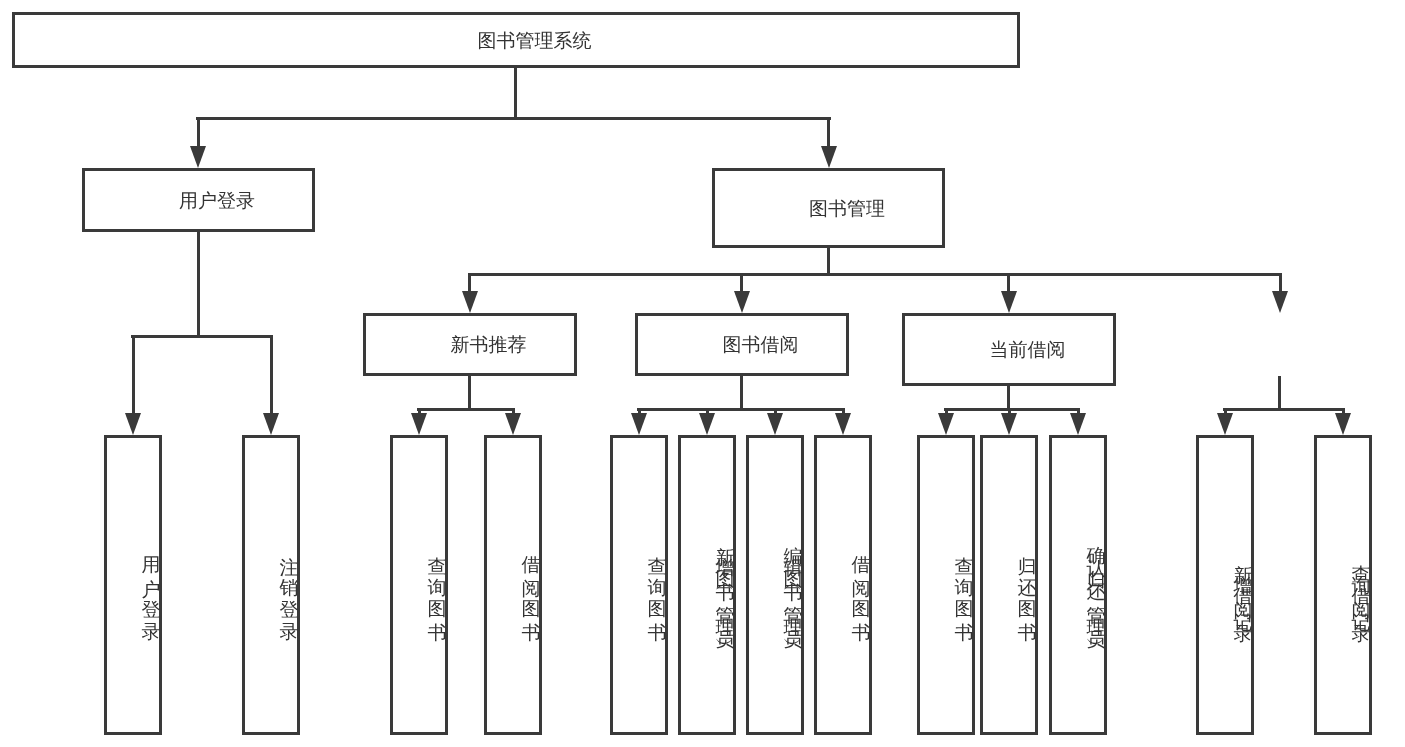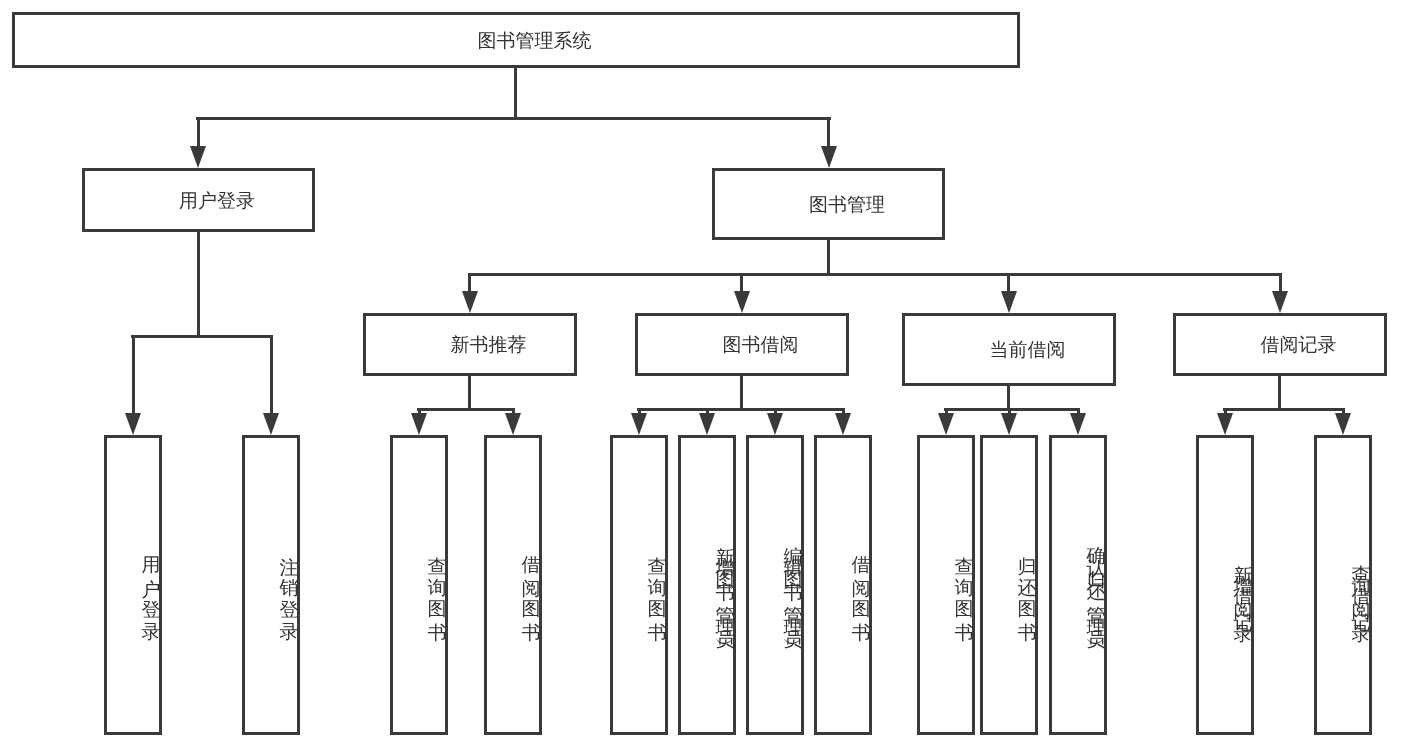--- a/index.html
+++ b/index.html
@@ -65,21 +65,21 @@
   <div class="box" style="left:12px;top:12px;width:1008px;height:56px">图书管理系统</div>
 
   <div class="line" style="left:514px;top:68px;width:3px;height:49px"></div>
   <div class="line" style="left:196px;top:117px;width:635px;height:3px"></div>
   <div class="line" style="left:197px;top:117px;width:3px;height:30px"></div>
   <div class="arrow" style="left:190px;top:146px"></div>
   <div class="line" style="left:827px;top:117px;width:3px;height:30px"></div>
   <div class="arrow" style="left:821px;top:146px"></div>
 
   <div class="box" style="left:82px;top:168px;width:233px;height:64px">用户登录</div>
-  <div class="box" style="left:712px;top:168px;width:233px;height:72px">图书管理</div>
+  <div class="box" style="left:712px;top:168px;width:233px;height:80px">图书管理</div>
 
   <div class="line" style="left:197px;top:232px;width:3px;height:103px"></div>
   <div class="line" style="left:131px;top:335px;width:142px;height:3px"></div>
   <div class="line" style="left:132px;top:335px;width:3px;height:79px"></div>
   <div class="arrow" style="left:125px;top:413px"></div>
   <div class="line" style="left:270px;top:335px;width:3px;height:79px"></div>
   <div class="arrow" style="left:263px;top:413px"></div>
 
   <div class="line" style="left:827px;top:232px;width:3px;height:41px"></div>
   <div class="line" style="left:468px;top:273px;width:814px;height:3px"></div>
@@ -88,21 +88,20 @@
   <div class="line" style="left:740px;top:273px;width:3px;height:19px"></div>
   <div class="arrow" style="left:734px;top:291px"></div>
   <div class="line" style="left:1007px;top:273px;width:3px;height:19px"></div>
   <div class="arrow" style="left:1001px;top:291px"></div>
   <div class="line" style="left:1279px;top:273px;width:3px;height:19px"></div>
   <div class="arrow" style="left:1272px;top:291px"></div>
 
   <div class="box" style="left:363px;top:313px;width:214px;height:63px">新书推荐</div>
   <div class="box" style="left:635px;top:313px;width:214px;height:63px">图书借阅</div>
   <div class="box" style="left:902px;top:313px;width:214px;height:73px">当前借阅</div>
-  <div class="box" style="left:1173px;top:313px;width:214px;height:63px">借阅记录</div>
 
   <div class="line" style="left:468px;top:376px;width:3px;height:32px"></div>
   <div class="line" style="left:417px;top:408px;width:98px;height:3px"></div>
   <div class="line" style="left:418px;top:408px;width:3px;height:7px"></div>
   <div class="arrow" style="left:411px;top:413px"></div>
   <div class="line" style="left:512px;top:408px;width:3px;height:7px"></div>
   <div class="arrow" style="left:505px;top:413px"></div>
 
   <div class="line" style="left:740px;top:376px;width:3px;height:32px"></div>
   <div class="line" style="left:637px;top:408px;width:208px;height:3px"></div>

